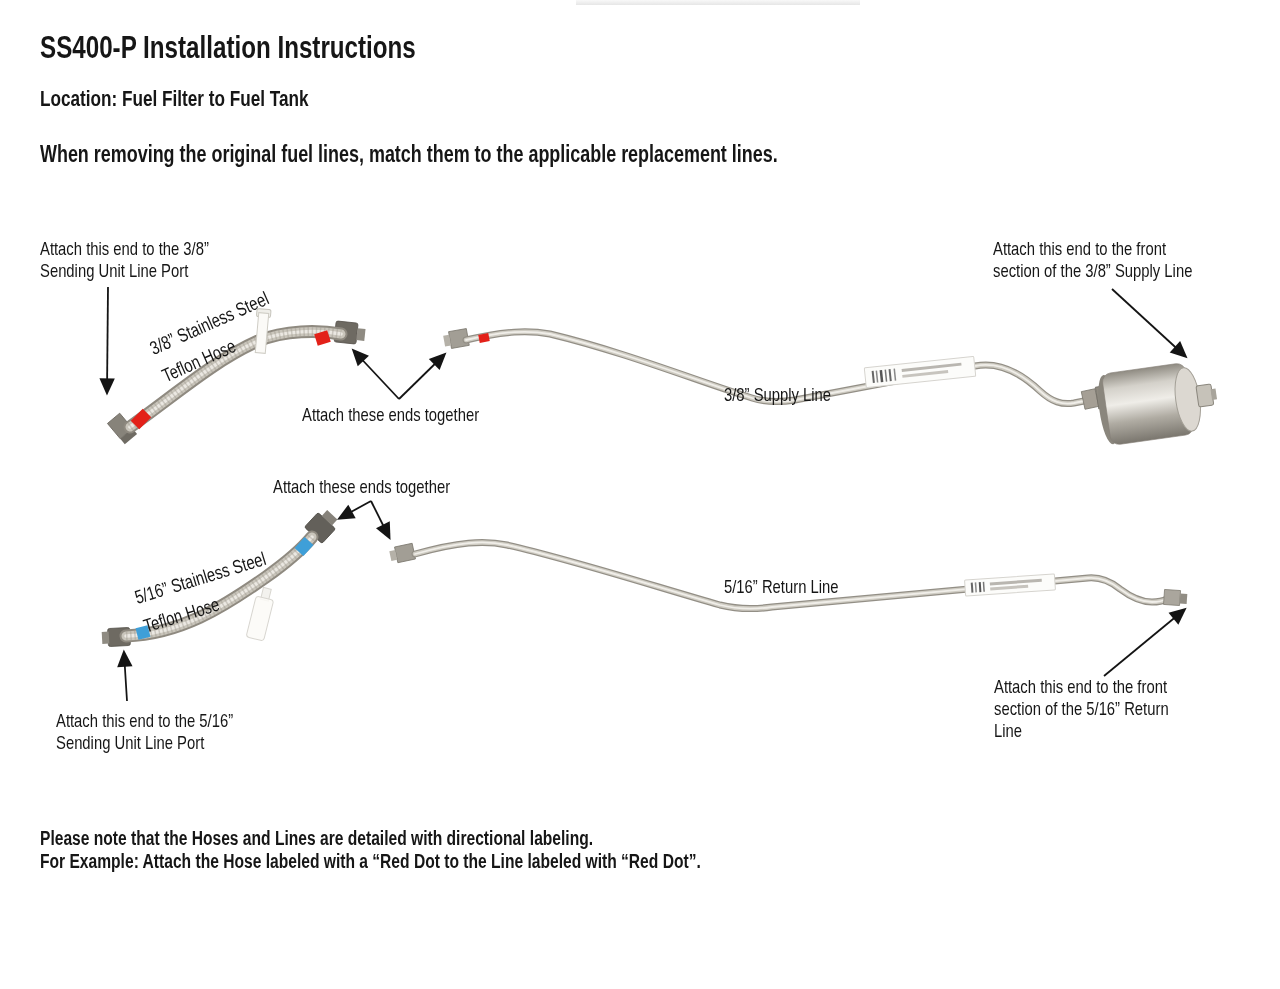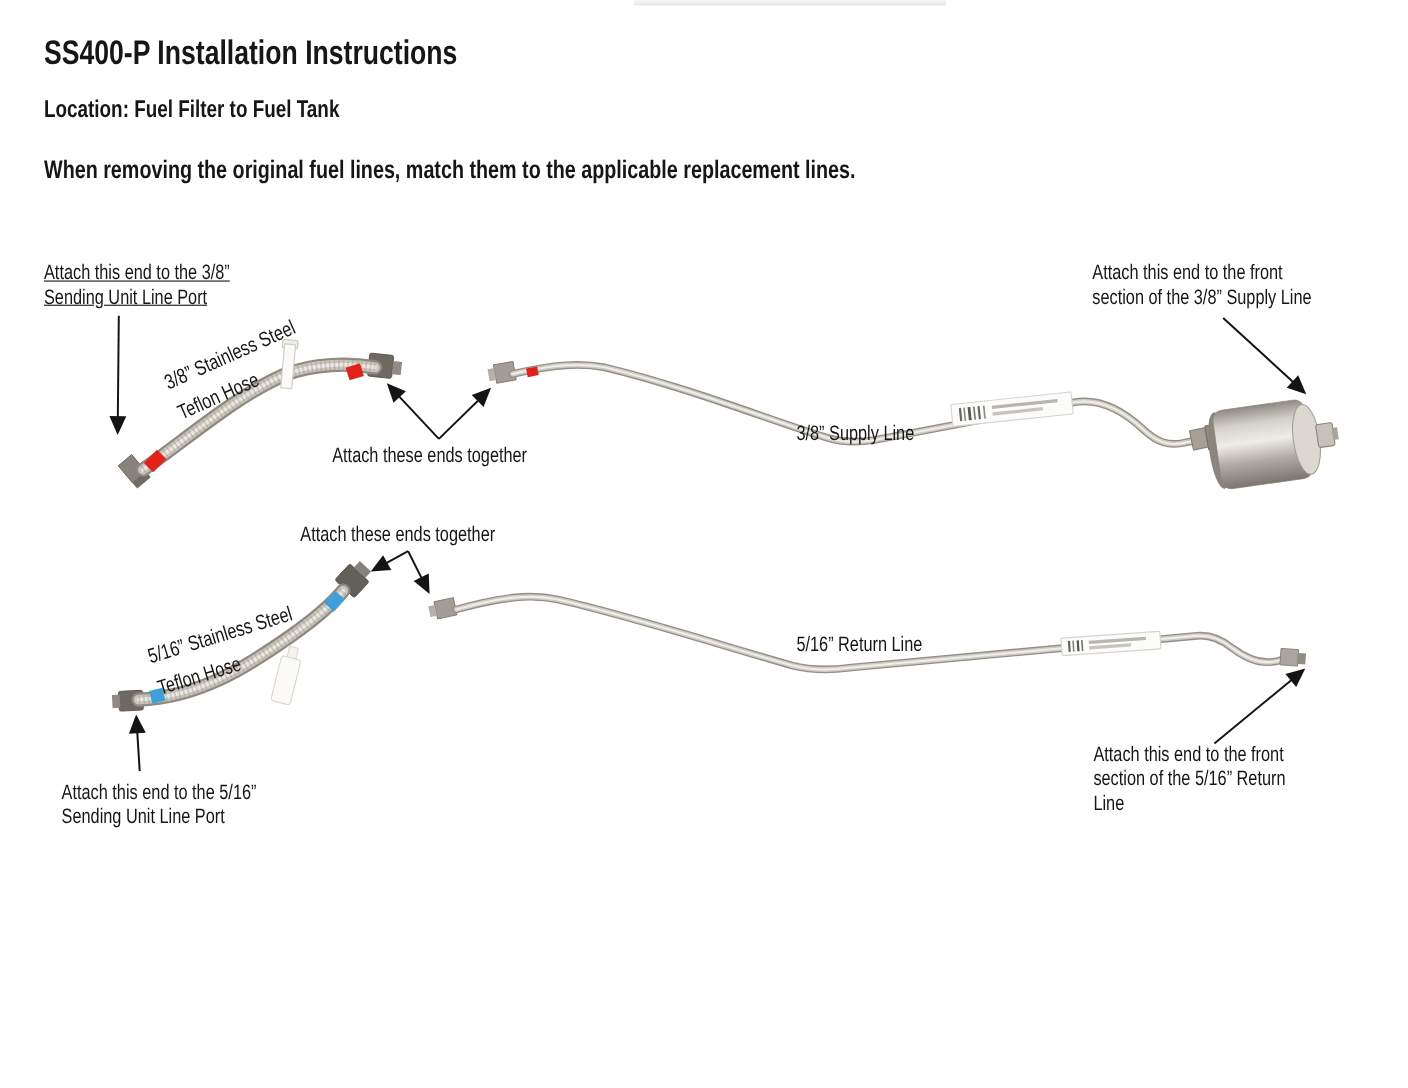--- a/index.html
+++ b/index.html
@@ -6,21 +6,21 @@
   .page{position:relative;width:1280px;height:989px;background:#ffffff;overflow:hidden;
         font-family:"Liberation Sans",sans-serif;color:#161616;}
   .squish{transform-origin:0 0;transform:scaleX(0.78);}
   .topbar{position:absolute;left:576px;top:0;width:284px;height:5px;
           background:linear-gradient(#f8f8f8,#e6e6e6);}
   .title{position:absolute;left:40px;top:30px;margin:0;font-size:31px;font-weight:700;white-space:nowrap;}
   .subhead{position:absolute;font-weight:700;white-space:nowrap;}
   .loc{left:40px;top:86px;font-size:22px;}
   .note{left:40px;top:141px;font-size:23px;}
   .ann{position:absolute;font-size:19px;line-height:22px;white-space:nowrap;}
-  .ann-tl{left:40px;top:238px;text-decoration:underline;}
+  .ann-tl{left:40px;top:238px;}
   .ann-join1{left:302px;top:404px;}
   .lbl-supply{left:724px;top:384px;}
   .ann-tr{left:993px;top:238px;}
   .ann-join2{left:273px;top:476px;}
   .lbl-return{left:724px;top:576px;}
   .ann-bl{left:56px;top:710px;}
   .ann-br{left:994px;top:676px;}
   .rot{line-height:30px;}
   .rot1{left:145px;top:336px;transform:rotate(-24deg) scaleX(0.78);transform-origin:0 0;}
   .rot2{left:131px;top:584px;transform:rotate(-17deg) scaleX(0.78);transform-origin:0 0;}
@@ -204,14 +204,18 @@
     <div class="squish">Attach this end to the 5/16”</div>
     <div class="squish">Sending Unit Line Port</div>
   </div>
 
   <div class="ann ann-br">
     <div class="squish">Attach this end to the front</div>
     <div class="squish">section of the 5/16” Return</div>
     <div class="squish">Line</div>
   </div>
 
+  <div class="ann footer">
+    <div class="squish">Please note that the Hoses and Lines are detailed with directional labeling.</div>
+    <div class="squish">For Example: Attach the Hose labeled with a “Red Dot to the Line labeled with “Red Dot”.</div>
+  </div>
 
 </div>
 
 </body></html>

